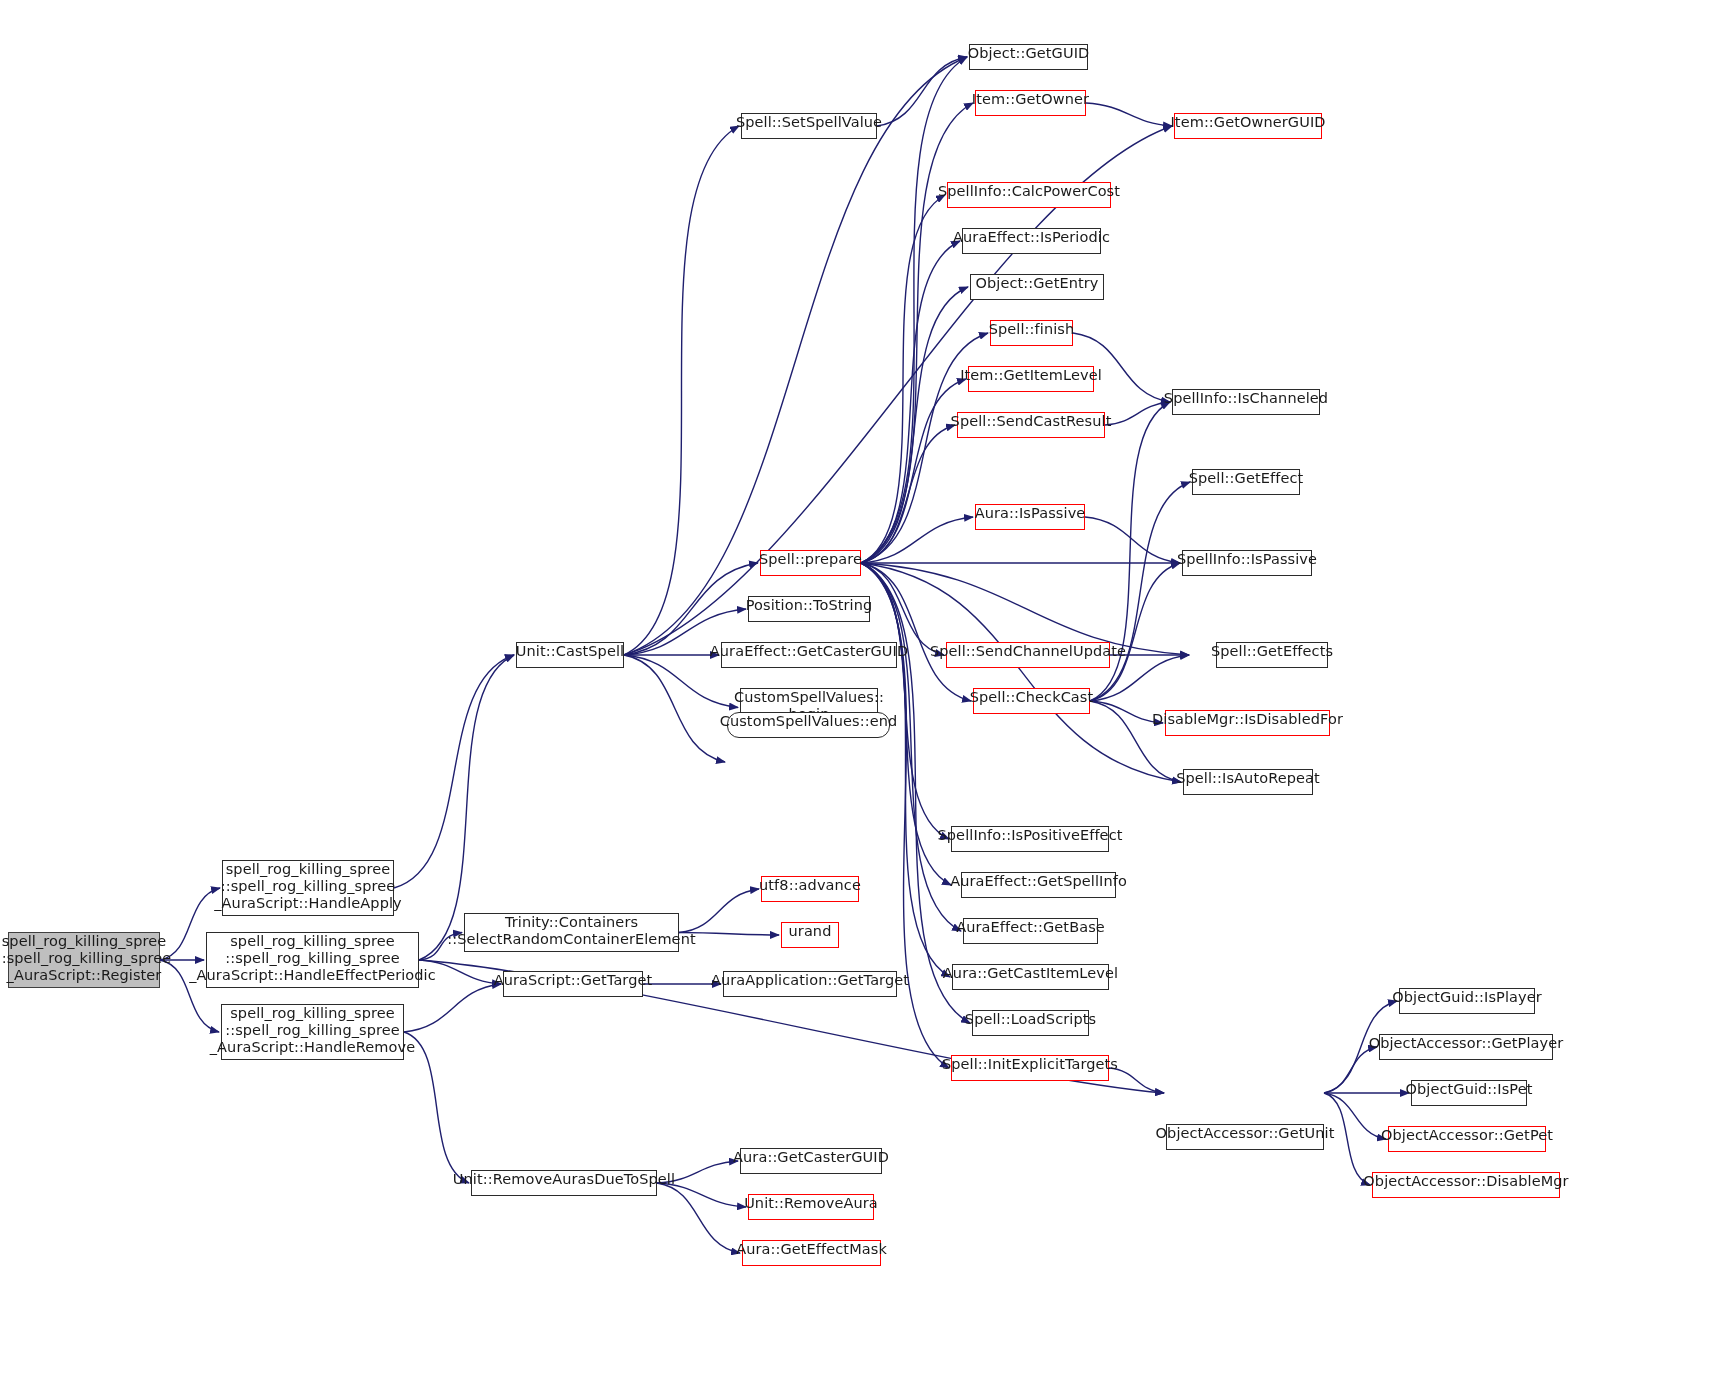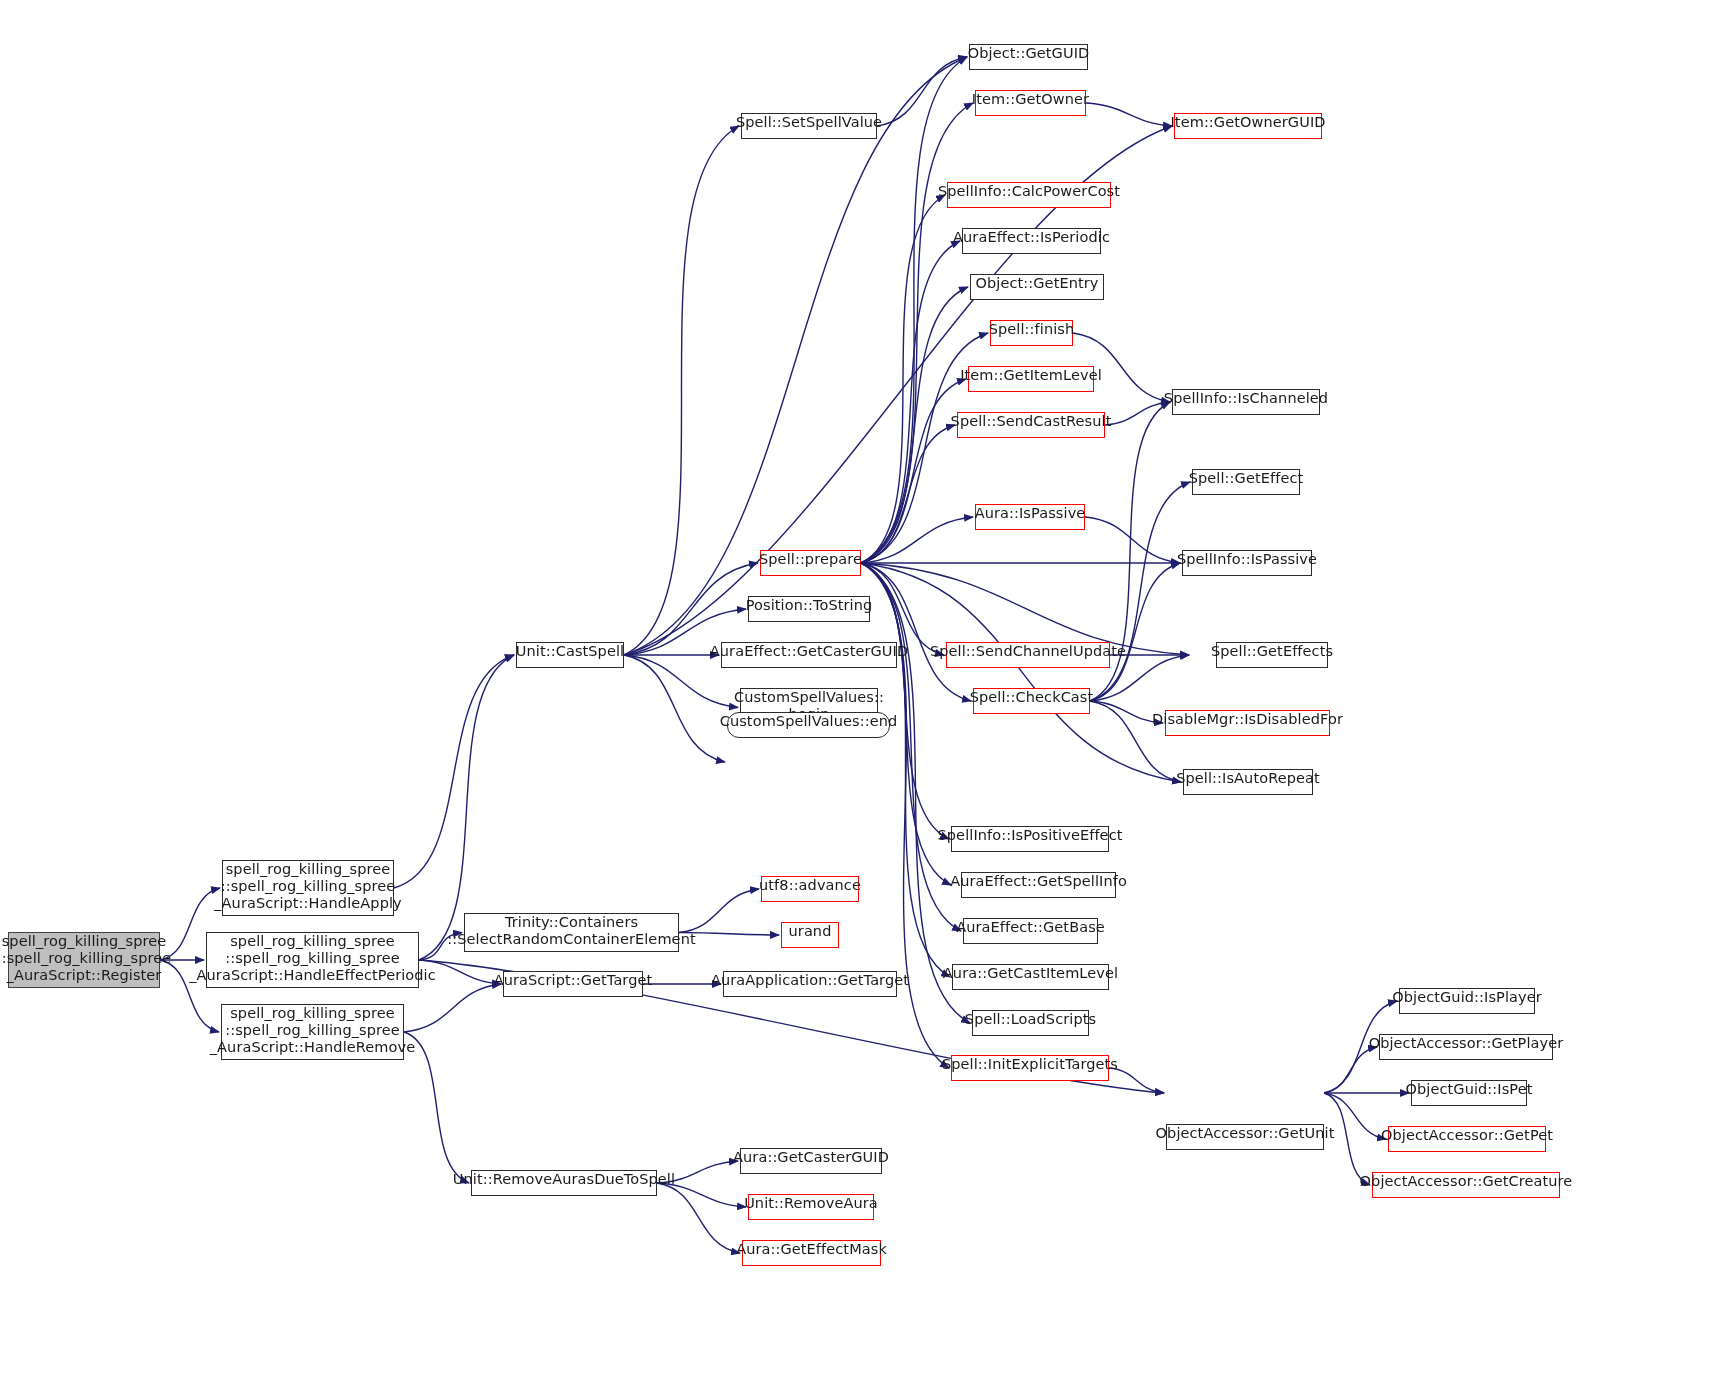--- a/index.html
+++ b/index.html
@@ -142,15 +142,15 @@
       <div class="node" style="left: 1192px; top: 469px; width: 108px; height: 26px;"><span class="lbl">Spell::GetEffect</span></div>
       <div class="node" style="left: 1182px; top: 550px; width: 130px; height: 26px;"><span class="lbl">SpellInfo::IsPassive</span></div>
       <div class="node" style="left: 1216px; top: 642px; width: 112px; height: 26px;"><span class="lbl">Spell::GetEffects</span></div>
       <div class="node red" style="left: 1165px; top: 710px; width: 165px; height: 26px;"><span class="lbl">DisableMgr::IsDisabledFor</span></div>
       <div class="node" style="left: 1183px; top: 769px; width: 130px; height: 26px;"><span class="lbl">Spell::IsAutoRepeat</span></div>
       <div class="node" style="left: 1166px; top: 1080px; width: 158px; height: 26px; margin-top: 44px;"><span class="lbl">ObjectAccessor::GetUnit</span></div>
       <div class="node" style="left: 1399px; top: 988px; width: 136px; height: 26px;"><span class="lbl">ObjectGuid::IsPlayer</span></div>
       <div class="node" style="left: 1379px; top: 1034px; width: 174px; height: 26px;"><span class="lbl">ObjectAccessor::GetPlayer</span></div>
       <div class="node" style="left: 1411px; top: 1080px; width: 116px; height: 26px;"><span class="lbl">ObjectGuid::IsPet</span></div>
       <div class="node red" style="left: 1388px; top: 1126px; width: 158px; height: 26px;"><span class="lbl">ObjectAccessor::GetPet</span></div>
-      <div class="node red" style="left: 1372px; top: 1172px; width: 188px; height: 26px;"><span class="lbl">ObjectAccessor::GetCreature</span></div>
+      <div class="node red" style="left: 1372px; top: 1172px; width: 188px; height: 26px;"><span class="lbl">ObjectAccessor::DisableMgr</span></div>
     </div>
 </div>
 
 </body></html>

